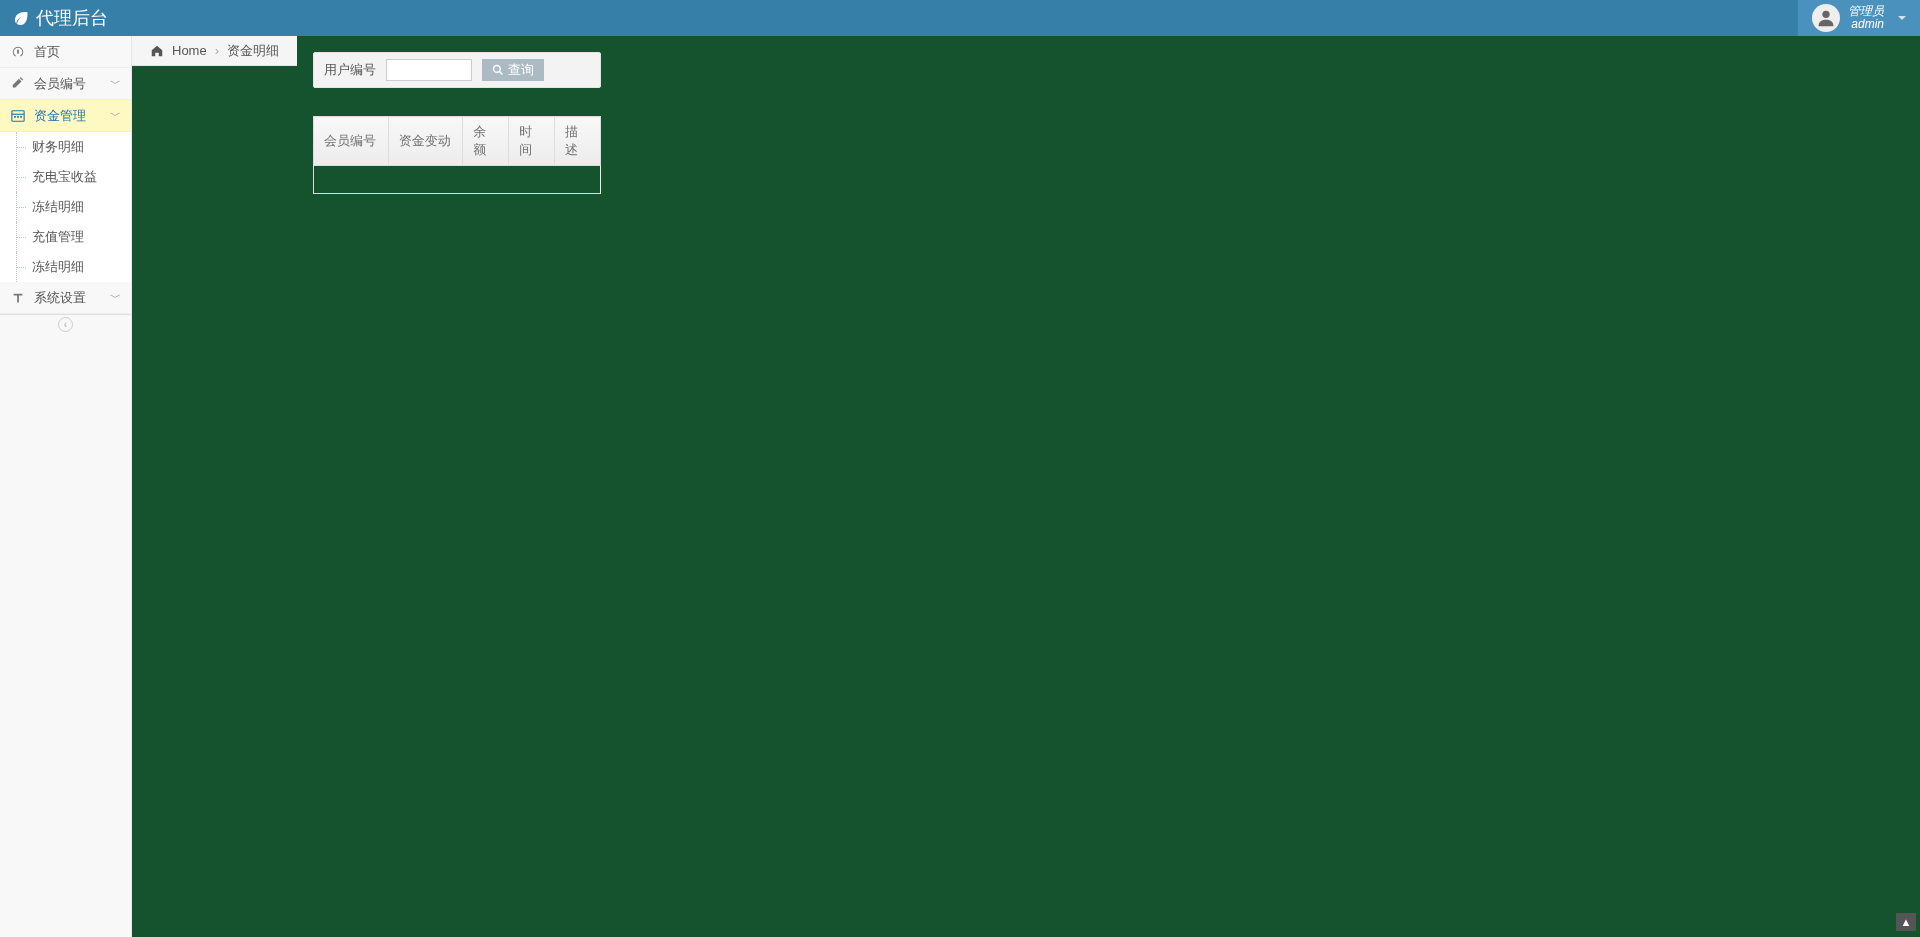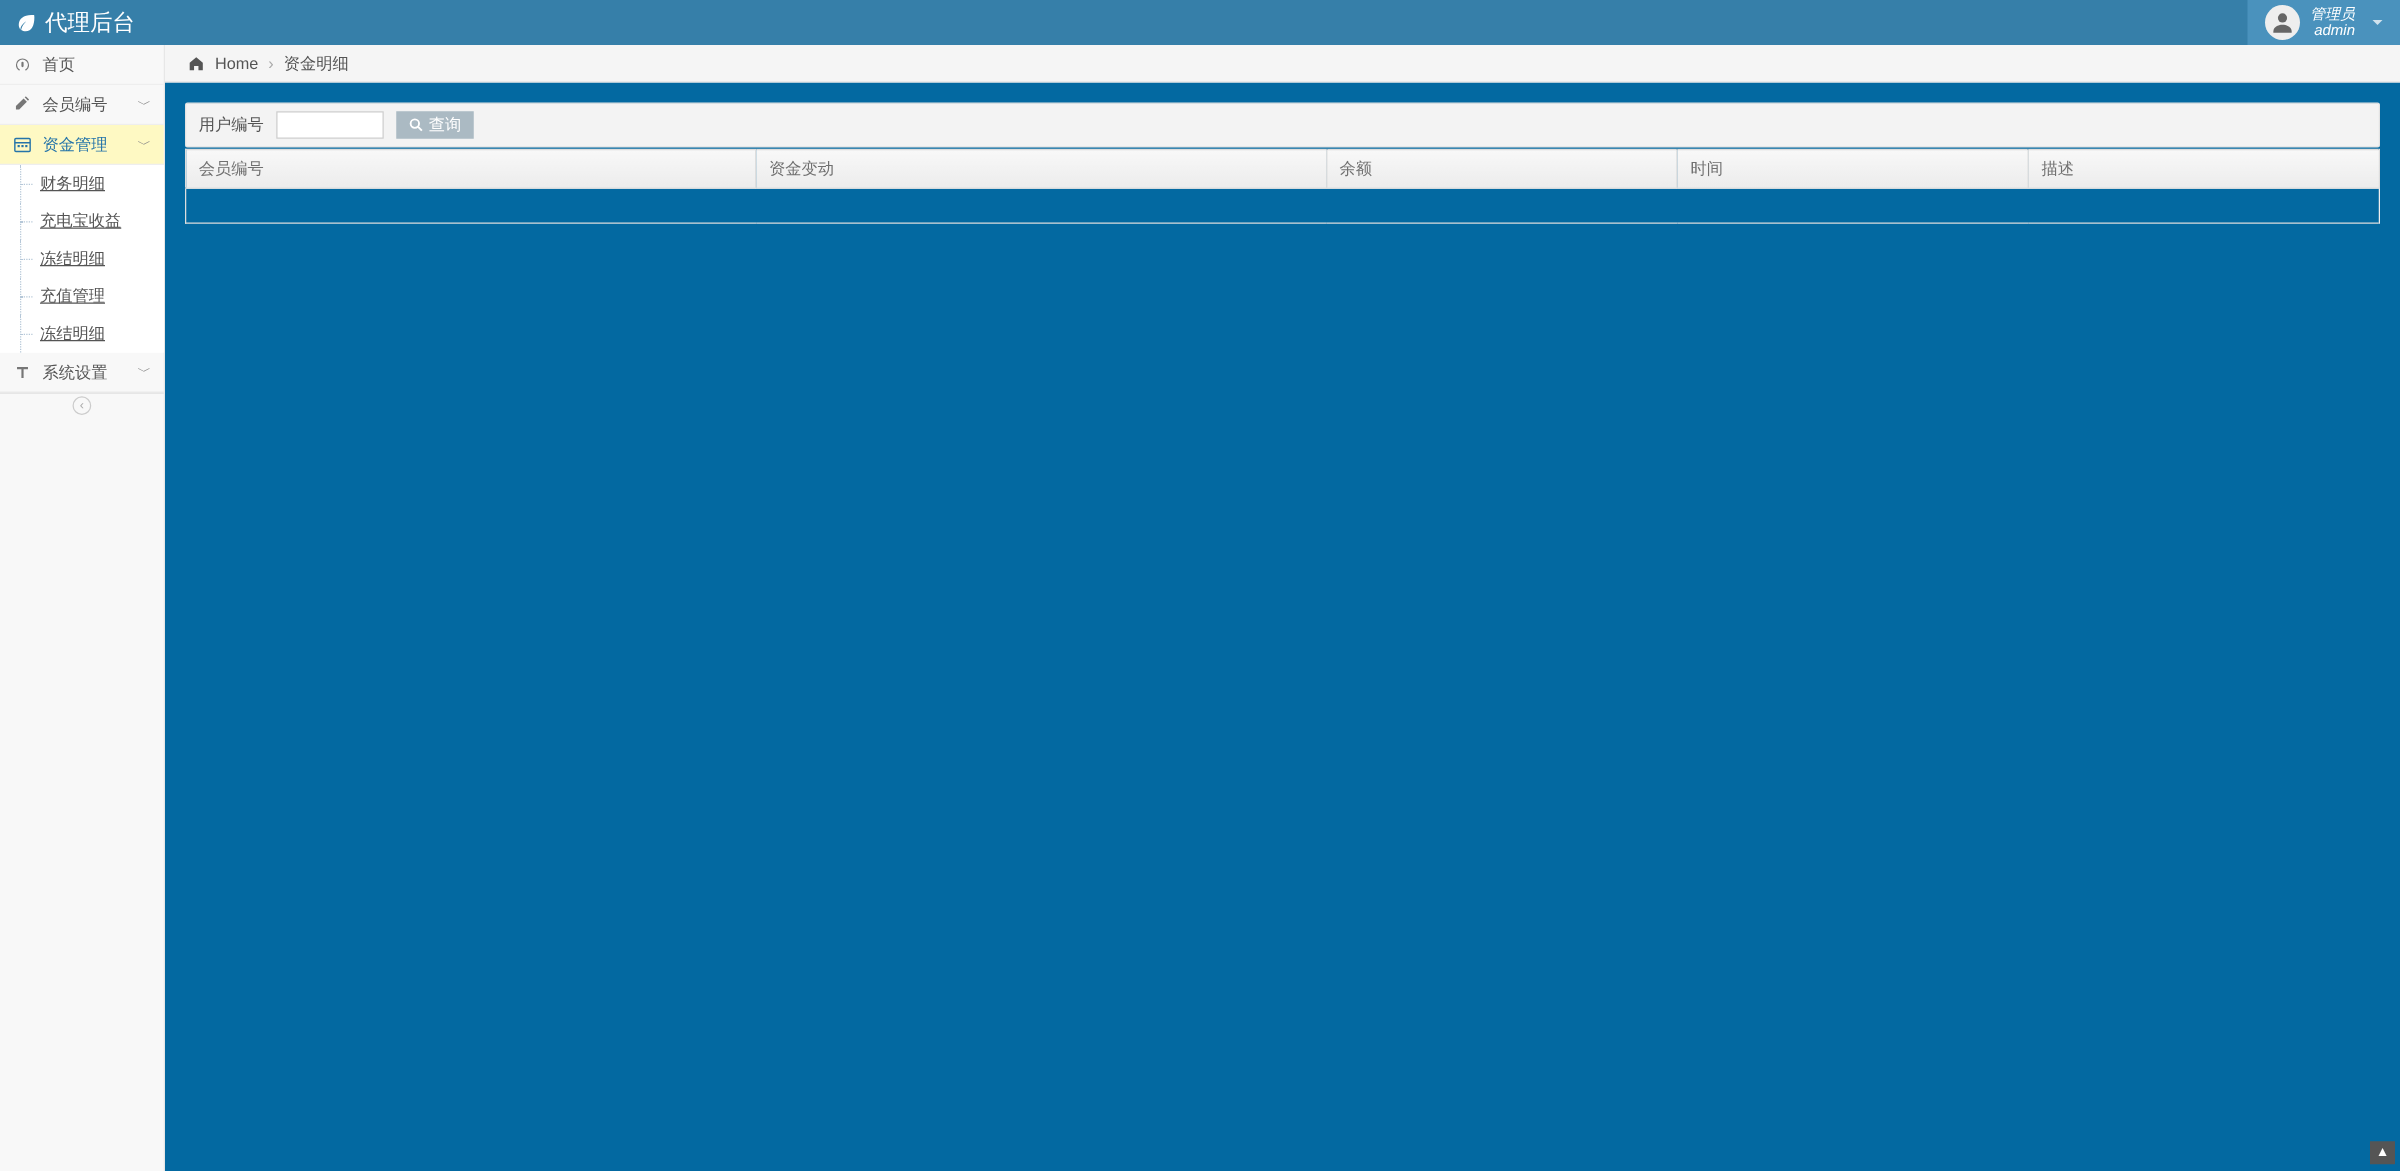--- a/index.html
+++ b/index.html
@@ -110,21 +110,20 @@
   background: #fff;
 }
 .submenu li {
   height: 30px;
   display: flex;
   align-items: center;
   padding-left: 10px;
   cursor: pointer;
   color: #555;
   background: #fff;
-  text-decoration: underline;
 }
 .submenu li .dot-line {
   width: 18px;
   height: 30px;
   position: relative;
   margin-right: 4px;
 }
 .submenu li .dot-line::before {
   content: "";
   position: absolute;
@@ -155,23 +154,23 @@
   width: 15px;
   height: 15px;
   border: 1px solid #ccc;
   border-radius: 50%;
   display: flex; align-items: center; justify-content: center;
 }
 
 .main {
   flex: 1;
   display: flex;
-  flex-direction: column;
+  flex-direction: row;
   overflow: auto;
-  background: #0369a1;
+  background: #14532d;
 }
 .breadcrumb {
   height: 30px;
   display: flex;
   align-items: center;
   gap: 8px;
   padding: 0 18px;
   border-bottom: 1px solid #e5e5e5;
   background: #f5f5f5;
   font-size: 13px;
@@ -182,21 +181,21 @@
   margin: 16px;
 }
 .filter-bar {
   background: #f3f3f3;
   border: 1px solid #e3e3e3;
   padding: 6px 10px;
   display: flex;
   align-items: center;
   gap: 10px;
   border-radius: 2px;
-  margin-bottom: 1px;
+  margin-bottom: 28px;
 }
 .filter-bar label {
   color: #555;
 }
 .filter-bar input[type="text"] {
   height: 22px;
   width: 86px;
   border: 1px solid #ccc;
   padding: 0 4px;
 }

